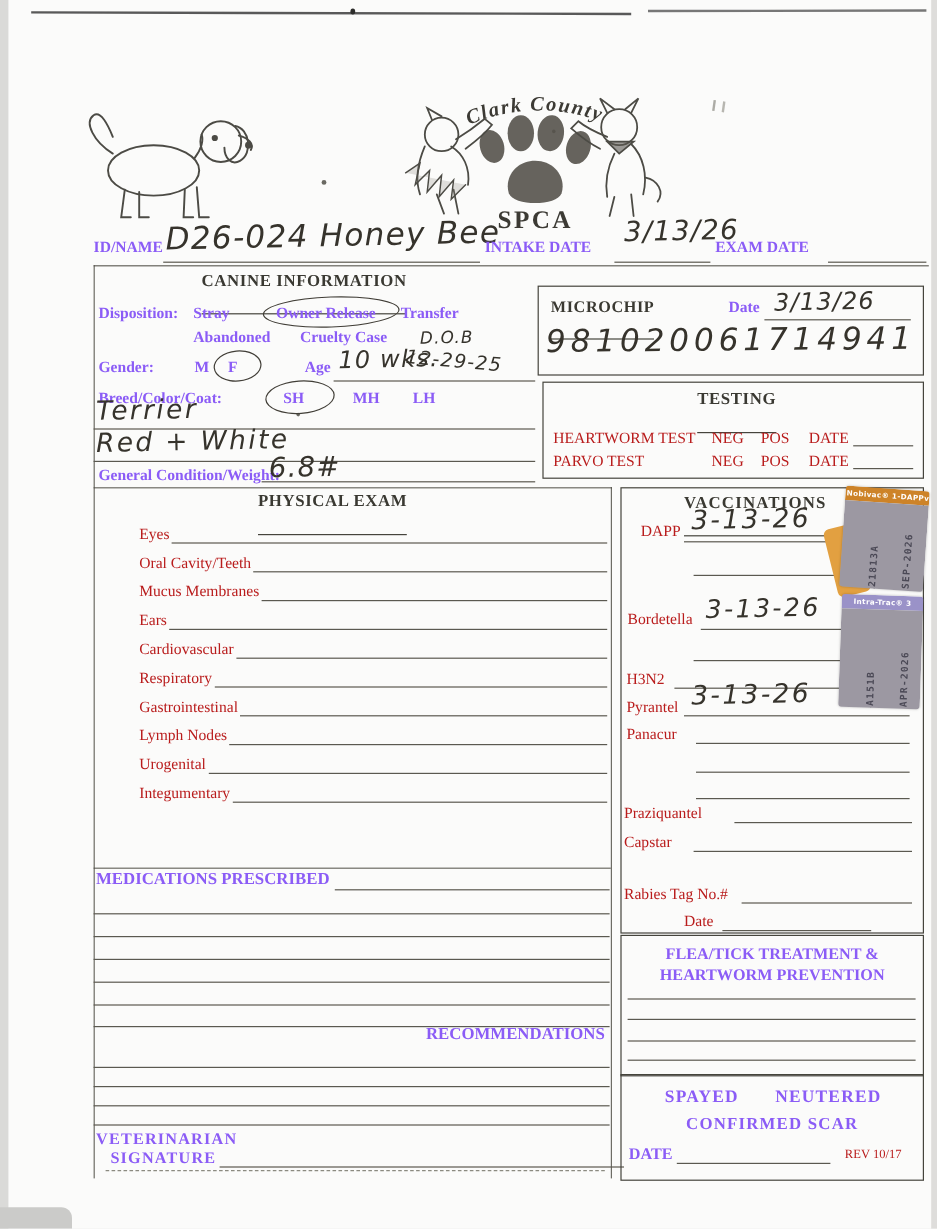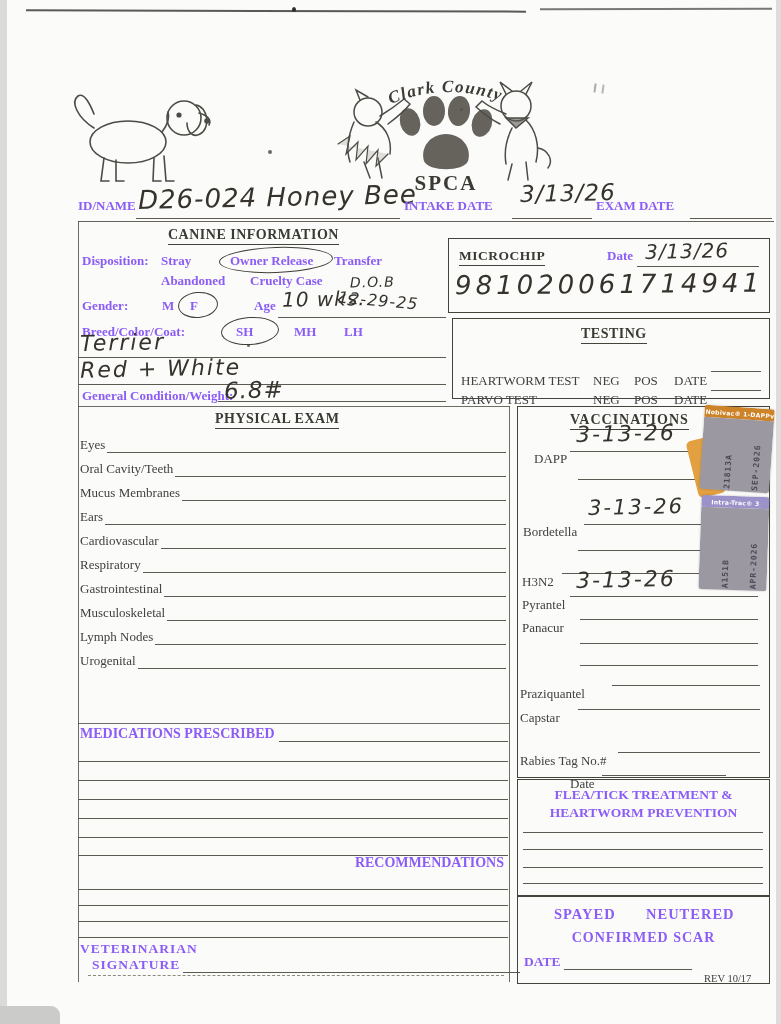--- a/index.html
+++ b/index.html
@@ -1,36 +1,36 @@
 <!DOCTYPE html>
 <html><head>
 <meta charset="utf-8">
 <style>
   html,body{margin:0;padding:0;}
   body{width:781px;height:1024px;background:#ececea;font-family:"Liberation Serif",serif;overflow:hidden;}
   #scan{position:relative;width:781px;height:1024px;background:#fbfbfa;}
   .abs{position:absolute;}
   
   .lbl{font-family:"Liberation Serif",serif;font-weight:bold;color:#8b5cf6;font-size:13px;white-space:nowrap;}
-  .plain{font-family:"Liberation Serif",serif;font-weight:normal;color:#404040;font-size:13px;white-space:nowrap;margin-top:16px;}
-  .title{font-family:"Liberation Serif",serif;font-weight:bold;color:#3a3932;font-size:14px;letter-spacing:.5px;border-bottom:1.6px solid #45443c;padding-bottom:1px;white-space:nowrap;}
+  .plain{font-family:"Liberation Serif",serif;font-weight:normal;color:#b91c1c;font-size:13px;white-space:nowrap;}
+  .title{font-family:"Liberation Serif",serif;font-weight:bold;color:#3a3932;font-size:14px;letter-spacing:.5px;border-bottom:1.6px solid #45443c;padding-bottom:18px;white-space:nowrap;}
   
   .line{border-bottom:1.3px solid #5b5950;}
   .rule{border-top:1.6px solid #4a4840;}
   .vrule{border-left:1.6px solid #4a4840;}
   .box{border:1.6px solid #45443c;background:transparent;}
   
   .hw{position:absolute;font-family:"DejaVu Sans",sans-serif;font-style:italic;color:#36332c;white-space:nowrap;transform:rotate(-1.2deg);letter-spacing:1px;}
   
   .circle{position:absolute;border:1.8px solid #413e37;border-radius:50%;background:transparent;}
   
   .frow{display:flex;align-items:flex-end;}
   .frow .line{flex:1;height:100%;}
   .exam-row{height:24px;display:flex;align-items:flex-end;}
-  .exam-row .plain{padding-right:2px;}
+  .exam-row .plain{padding-right:2px;padding-left:36px;}
   .exam-row .line{flex:1;}
   .blank-l{height:16px;border-bottom:1.3px solid #5b5950;}
   
   .sticker{position:absolute;border-radius:3px;overflow:hidden;box-shadow:0 0 2px rgba(0,0,0,.25);}
   .sticker .head{color:#fff;font-family:"DejaVu Sans",sans-serif;font-size:6px;font-weight:bold;text-align:center;padding:3px 1px 2px 1px;letter-spacing:.3px;white-space:nowrap;}
   .sticker .bod{background:#9c98a2;display:flex;justify-content:center;gap:6px;padding:4px 2px;height:100%;}
   .vtext{writing-mode:vertical-rl;transform:rotate(180deg);font-family:"DejaVu Sans Mono",monospace;font-size:8px;font-weight:bold;color:#4b4956;letter-spacing:1px;white-space:nowrap;}
   .vlab{writing-mode:vertical-rl;transform:rotate(180deg);font-family:"DejaVu Sans",sans-serif;font-size:6px;color:#3f3d49;white-space:nowrap;}
   .speck{position:absolute;background:#6a6962;border-radius:50%;}
   svg{display:block;}
@@ -201,29 +201,29 @@
       </div>
     <div class="exam-row">
         <span class="plain">Respiratory</span>
         <div class="line"></div>
       </div>
     <div class="exam-row">
         <span class="plain">Gastrointestinal</span>
         <div class="line"></div>
       </div>
     <div class="exam-row">
-        <span class="plain">Musculoskeletal</span>
-        <div class="line"></div>
-      </div>
-    <div class="exam-row">
         <span class="plain">Lymph Nodes</span>
         <div class="line"></div>
       </div>
     <div class="exam-row">
         <span class="plain">Urogenital</span>
+        <div class="line"></div>
+      </div>
+    <div class="exam-row">
+        <span class="plain">Integumentary</span>
         <div class="line"></div>
       </div>
   </div>
 
   <div class="abs frow" style="left:80px;top:724px;width:428px;height:18px;">
     <span class="lbl" style="font-size:14px;padding-right:4px;">MEDICATIONS PRESCRIBED</span>
     <div class="line"></div>
   </div>
   <div class="abs" style="left:78px;top:744px;width:430px;">
     <div class="blank-l" style="height:17px;"></div>

